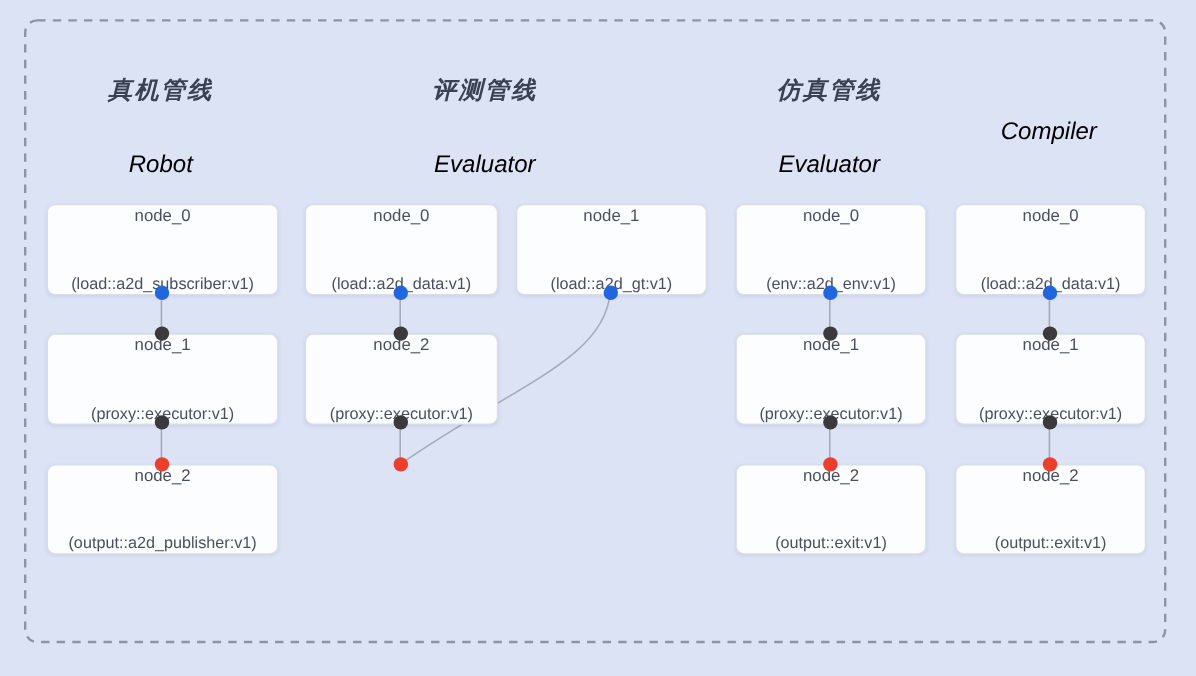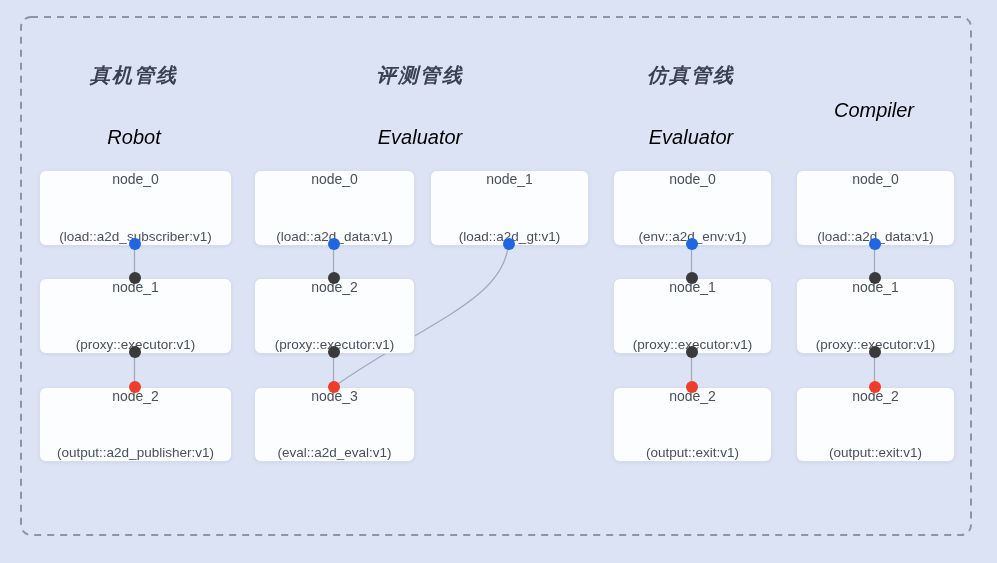--- a/index.html
+++ b/index.html
@@ -52,21 +52,21 @@
     <line x1="691.5" y1="351.5" x2="691.5" y2="387" stroke="#a3aaba" stroke-width="1.3"></line>
 
     <line x1="874.5" y1="243.5" x2="874.5" y2="278" stroke="#a3aaba" stroke-width="1.3"></line>
     <line x1="874.5" y1="351.5" x2="874.5" y2="387" stroke="#a3aaba" stroke-width="1.3"></line>
   </svg>
 
   <div class="hdr" style="left:14px;top:62px;">
     <div class="zh">真机管线</div>
     <div class="en">Robot</div>
   </div>
-  <div class="hdr" style="left:300px;top:62px;">
+  <div class="hdr" style="left:284px;top:62px;">
     <div class="zh">评测管线</div>
     <div class="en">Evaluator</div>
   </div>
   <div class="hdr" style="left:571px;top:62px;">
     <div class="zh">仿真管线</div>
     <div class="en">Evaluator</div>
   </div>
   <div class="hdr" style="left:754px;top:62px;">
     <div class="en">Compiler</div>
   </div>
@@ -88,24 +88,20 @@
     <div class="nname">node_0</div>
     <div class="ntype">(load::a2d_data:v1)</div>
   </div>
   <div class="node" style="left:430px;top:170px;width:157px;height:74px;">
     <div class="nname">node_1</div>
     <div class="ntype">(load::a2d_gt:v1)</div>
   </div>
   <div class="node" style="left:254px;top:278px;width:159px;height:74px;">
     <div class="nname">node_2</div>
     <div class="ntype">(proxy::executor:v1)</div>
-  </div>
-  <div class="node" style="left:254px;top:387px;width:159px;height:73px;">
-    <div class="nname">node_3</div>
-    <div class="ntype">(eval::a2d_eval:v1)</div>
   </div>
 
   <div class="node" style="left:613px;top:170px;width:157px;height:74px;">
     <div class="nname">node_0</div>
     <div class="ntype">(env::a2d_env:v1)</div>
   </div>
   <div class="node" style="left:613px;top:278px;width:157px;height:74px;">
     <div class="nname">node_1</div>
     <div class="ntype">(proxy::executor:v1)</div>
   </div>

